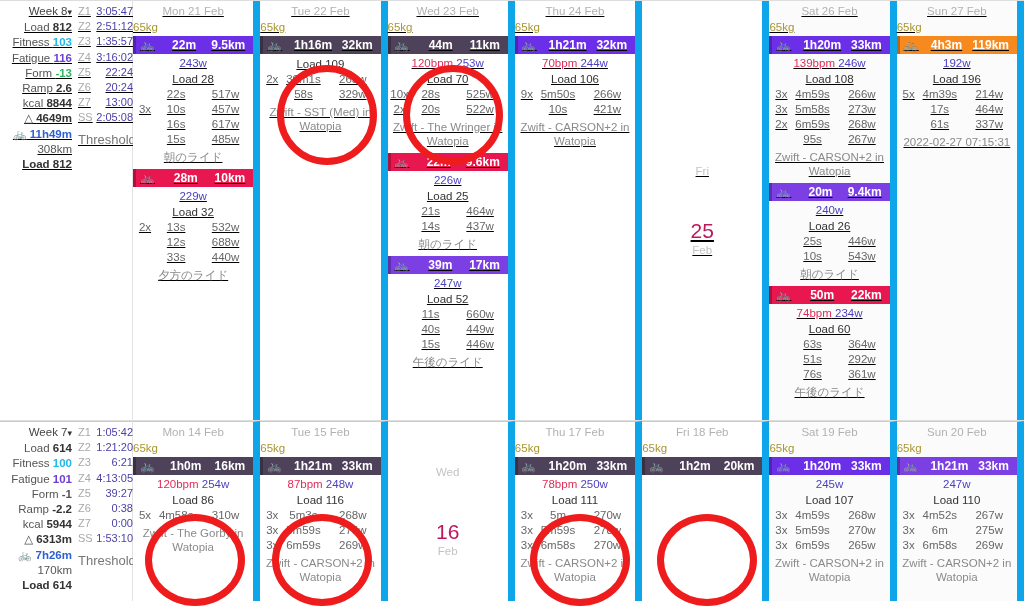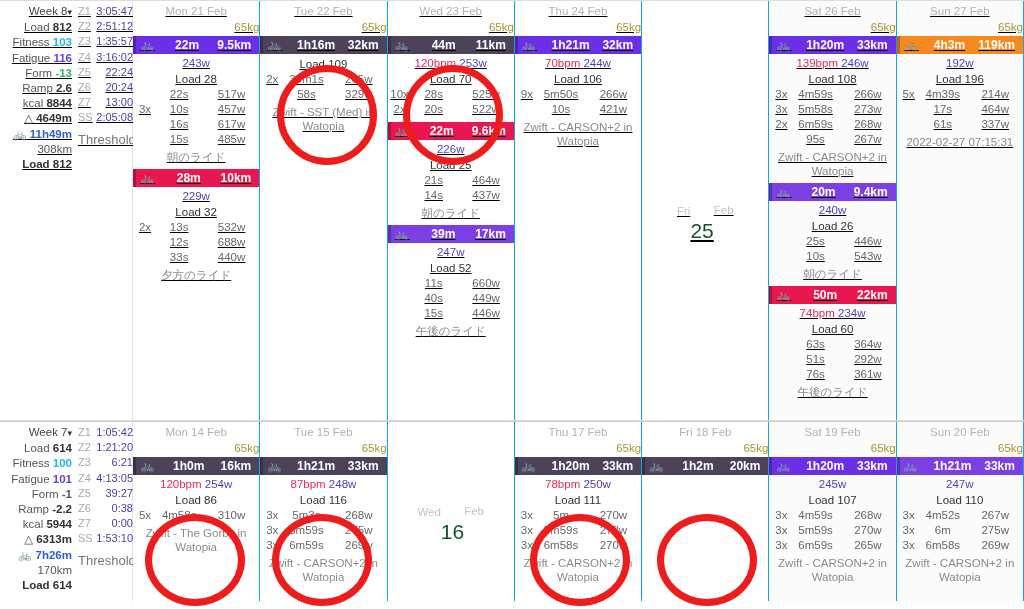--- a/index.html
+++ b/index.html
@@ -58,37 +58,37 @@
   }
   .zrow { display: flex; justify-content: space-between; white-space: nowrap; }
   .zrow .zl { color: #a9a9a9; }
   .zrow .zv { color: #4a3fa8; }
   .thresh { text-align: right; color: #777777; padding-top: 6px; font-size: 13px; }
 
   
   .daycol {
     flex: 1 1 0;
     min-width: 0;
-    border-right: 1px solid #0ea5e9;
+    border-right: 7px solid #0ea5e9;
     background: #ffffff;
     position: relative;
   }
   .daycol.weekend { background: #fbfbfb; }
   .dayhead { text-align: center; font-size: 11.5px; color: #b2b2b2; padding-top: 3px; line-height: 15px; }
-  .weight { text-align: right; font-size: 11.5px; color: #a8962e; line-height: 16px; }
+  .weight { text-align: left; font-size: 11.5px; color: #a8962e; line-height: 16px; }
 
   
   .emptyday {
-    display: flex; flex-direction: row;
+    display: flex; flex-direction: column;
     align-items: center; justify-content: center;
     height: 100%;
     color: #c3c3c3;
   }
   .emptyday .dow { font-size: 11.5px; line-height: 14px; }
-  .emptyday .dnum { font-size: 21px; line-height: 25px; color: #14532d; margin-top: 40px; }
+  .emptyday .dnum { font-size: 21px; line-height: 25px; color: #be185d; margin-top: 40px; }
   .emptyday .mon { font-size: 11.5px; line-height: 15px; }
 
   
   .activity { margin-top: 1px; }
   .actbar {
     display: flex; align-items: center;
     height: 18px;
     padding: 0 5px 0 4px;
     color: #ffffff;
     font-size: 12px;
@@ -286,20 +286,21 @@
                 <span class="mult">10x</span>
                 <span class="dur2">28s</span>
                 <span class="pw">525w</span>
               </div>
               <div class="iv">
                 <span class="mult">2x</span>
                 <span class="dur2">20s</span>
                 <span class="pw">522w</span>
               </div>
             </div>
+            <div class="title">Zwift - The Wringer in Watopia</div>
           </div>
         </div>
         <div class="activity">
           <div class="actbar" style="background: rgb(232, 23, 79);">
             <span class="ico">🚲</span>
             <span class="dur">22m</span>
             <span class="dist">9.6km</span>
           </div>
           <div class="actbody">
             <div class="line-hrw"><span class="w">226w</span></div>

